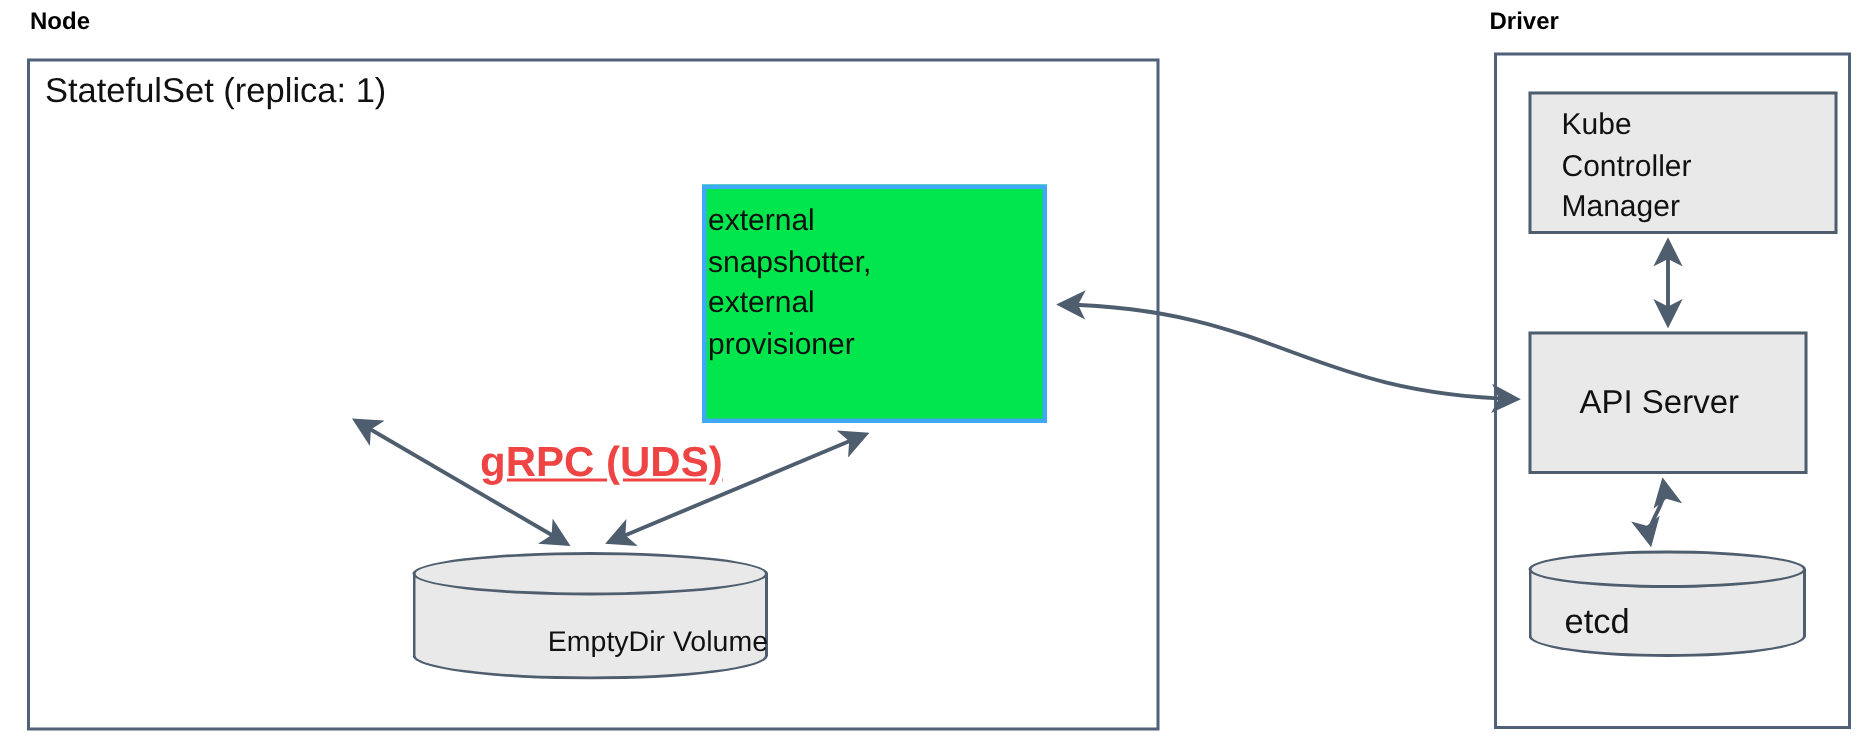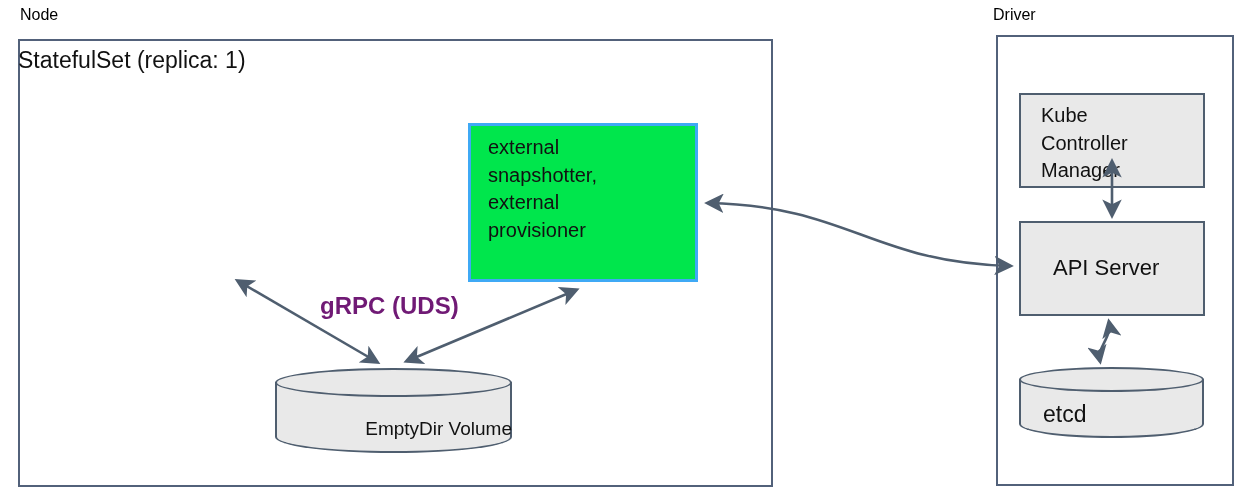--- a/index.html
+++ b/index.html
@@ -7,32 +7,32 @@
     position:relative;
     width:1250px; height:496px;
     font-family:"Liberation Sans", sans-serif;
     color:#111;
     overflow:hidden;
     background:#ffffff;
   }
   .group-label {
     position:absolute;
     font-size:16px;
-    font-weight:normal;
+    font-weight:bold;
     color:#000;
   }
   .outer-box {
     position:absolute;
     border:2px solid #52617a;
     background:#ffffff;
     box-sizing:border-box;
   }
   .statefulset-title {
     position:absolute;
-    left:18px; top:47px;
+    left:30px; top:47px;
     font-size:23px;
     color:#111;
   }
   .comp-box {
     position:absolute;
     box-sizing:border-box;
     font-size:20px;
     line-height:1.38;
     white-space:pre-line;
   }
@@ -41,46 +41,46 @@
     width:185px; height:155px;
     background:#fbb040;
     border:3px solid #3fa9f5;
     padding:14px 0 0 15px;
   }
   .ext-box {
     left:468px; top:123px;
     width:230px; height:159px;
     background:#00e64c;
     border:3px solid #3fa9f5;
-    padding:8px 0 0 17px;
+    padding:8px 0 0 1px;
   }
   .gray-box {
     background:#e9e9e9;
     border:2px solid #4f5e6f;
   }
   .kcm-box {
     left:1019px; top:61px;
-    width:186px; height:95px;
+    width:206px; height:95px;
     padding:7px 0 0 20px;
-    margin-top:32px;
   }
   .api-box {
     left:1019px; top:221px;
     width:186px; height:95px;
     display:flex;
     align-items:center;
     padding-left:32px;
     font-size:22px;
   }
   .grpc-label {
     position:absolute;
     left:320px; top:292px;
-    font-size:24px;
+    font-size:28px;
     font-weight:bold;
-    color:#701a75;
+    color:#ef4444;
+    text-decoration:underline;
   }
   
   .cyl { position:absolute; }
   .cyl .cyl-body {
     position:absolute; left:0; right:0; bottom:0;
     background:#e9e9e9;
     border:2px solid #4f5e6f;
     border-top:none;
     box-sizing:border-box;
   }

